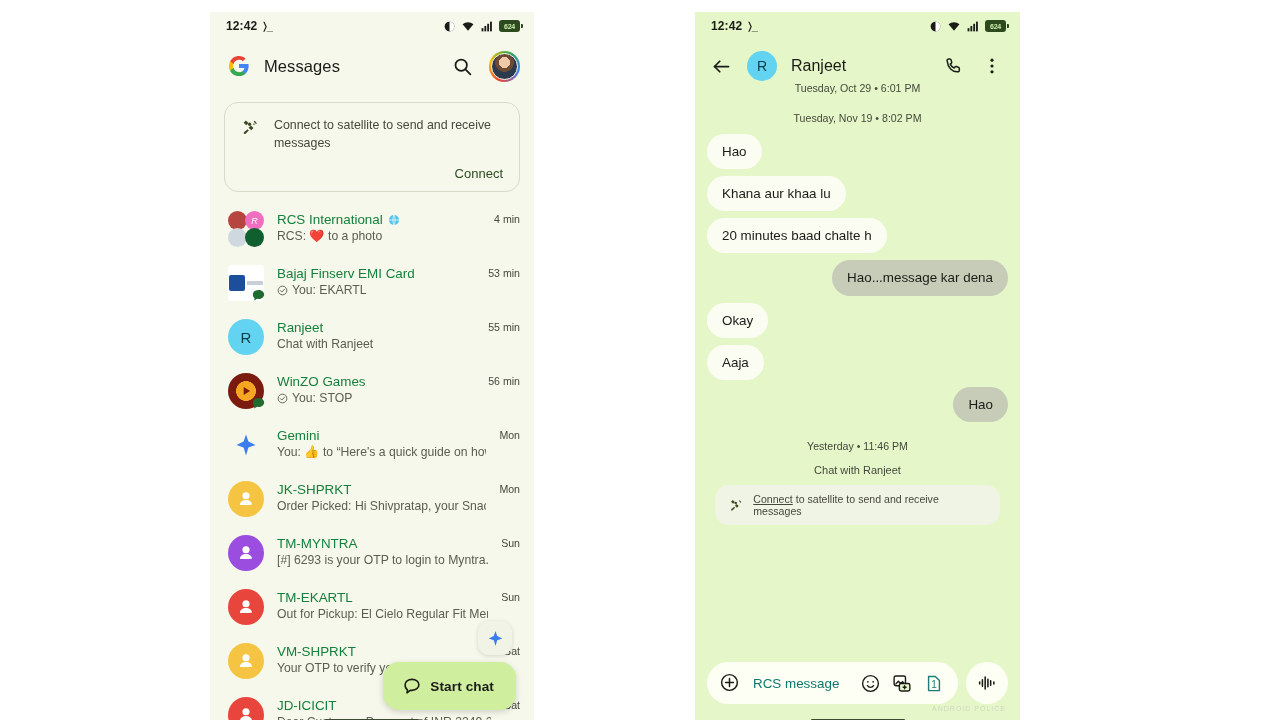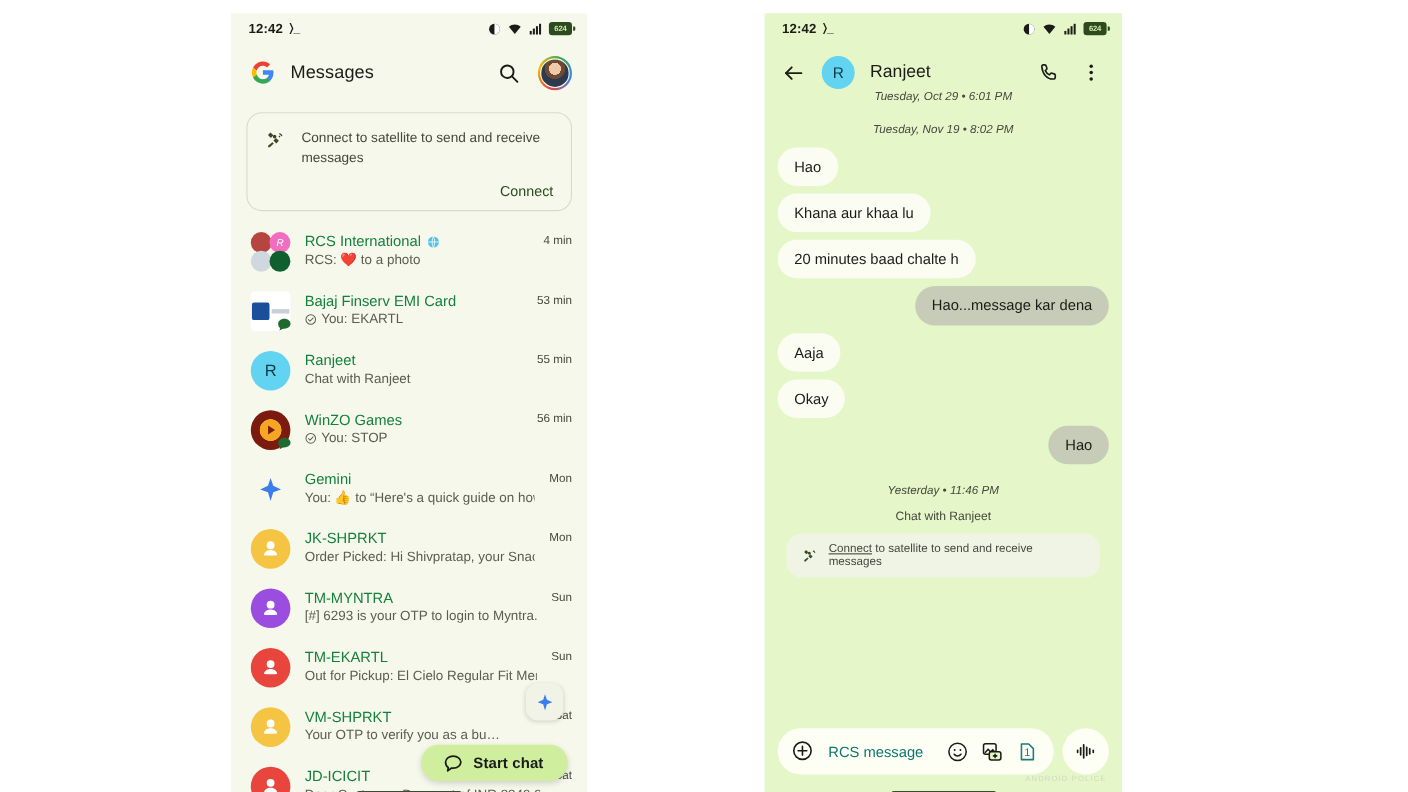--- a/index.html
+++ b/index.html
@@ -105,41 +105,41 @@
   }
   .av-img{width:36px;height:36px;border-radius:50%;display:block;}
 
   
   .gem-chip{
     position:absolute; right:22px; bottom:77px; width:34px;height:34px;border-radius:11px;
     background:#f1f3e6; display:flex;align-items:center;justify-content:center;
     box-shadow:0 1px 4px rgba(0,0,0,.14); cursor:pointer;
   }
   .fab{
-    position:absolute; right:18px; bottom:22px; height:33px; border-radius:16px;
+    position:absolute; right:18px; bottom:22px; height:48px; border-radius:16px;
     background:#cfee9e; display:flex; align-items:center; gap:8px; padding:0 22px 0 19px;
     box-shadow:0 2px 6px rgba(0,0,0,.16); cursor:pointer;
   }
   .fab-label{ font-size:13.6px; color:#1b1c17; font-weight:bold; letter-spacing:.1px;}
   .navbar-pill{
     position:absolute; left:50%; transform:translateX(-50%); bottom:9px;
     width:95px;height:4px;border-radius:3px;background:#3c4a32;
   }
 
   
   .chat-header{ height:52px; display:flex; align-items:center; padding:0 16px 0 14px; gap:14px;}
   .ch-back{width:24px;height:24px;flex:none;cursor:pointer;display:flex;align-items:center;justify-content:center;}
   .ch-av{width:30px;height:30px;border-radius:50%;background:#62d3f0;color:#0a3b47;
     display:flex;align-items:center;justify-content:center;font-size:14px;flex:none;cursor:pointer;}
   .ch-title{flex:1;font-size:16px;color:#1b1c17;}
   .ch-ico{width:24px;height:24px;flex:none;display:flex;align-items:center;justify-content:center;cursor:pointer;}
 
   
   .thread{ position:absolute; left:0; right:0; top:52px; bottom:74px; padding:0 12px; }
-  .daystamp{ text-align:center; font-size:10.6px; color:#45483c; margin:18px 0 10px;font-style:italic; }
+  .daystamp{ text-align:center; font-size:10.6px; color:#45483c; margin:18px 0 10px; }
   .bubrow{ display:flex; margin-bottom:7px; }
   .bubrow.out{ justify-content:flex-end; }
   .bubrow.in{ justify-content:flex-start; }
   .bub{
     max-width: 78%; padding:9px 15px; font-size:13.4px; line-height:1.28; color:#1b1c17;
   }
   .bub.out{ background:#c6ccb7; border-radius:18px; }
   .bub.in{ background:#fbfdf2; border-radius:18px; }
   .sys-line{ text-align:center; font-size:11px; color:#45483c; margin:12px 0 9px;}
   .sat-pill{
@@ -509,24 +509,24 @@
         <div class="bubrow in">
           <div class="bub in">Khana aur khaa lu</div>
         </div>
         <div class="bubrow in">
           <div class="bub in">20 minutes baad chalte h</div>
         </div>
         <div class="bubrow out">
           <div class="bub out">Hao...message kar dena</div>
         </div>
         <div class="bubrow in">
+          <div class="bub in">Okay</div>
+        </div>
+        <div class="bubrow in">
           <div class="bub in">Aaja</div>
-        </div>
-        <div class="bubrow in">
-          <div class="bub in">Okay</div>
         </div>
         <div class="bubrow out">
           <div class="bub out">Hao</div>
         </div>
         <div class="daystamp">Yesterday • 11:46 PM</div>
         <div class="sys-line">Chat with Ranjeet</div>
         <div class="sat-pill">
           <svg width="15" height="15" viewBox="0 0 24 24" fill="#3d4a25">
         <path d="M6.2 3.1l3.3 3.3-2.9 2.9-3.3-3.3zM12.5 9.4l3.3 3.3-2.9 2.9-3.3-3.3z"></path>
             <circle cx="10.9" cy="7.9" r="2.1"></circle>

